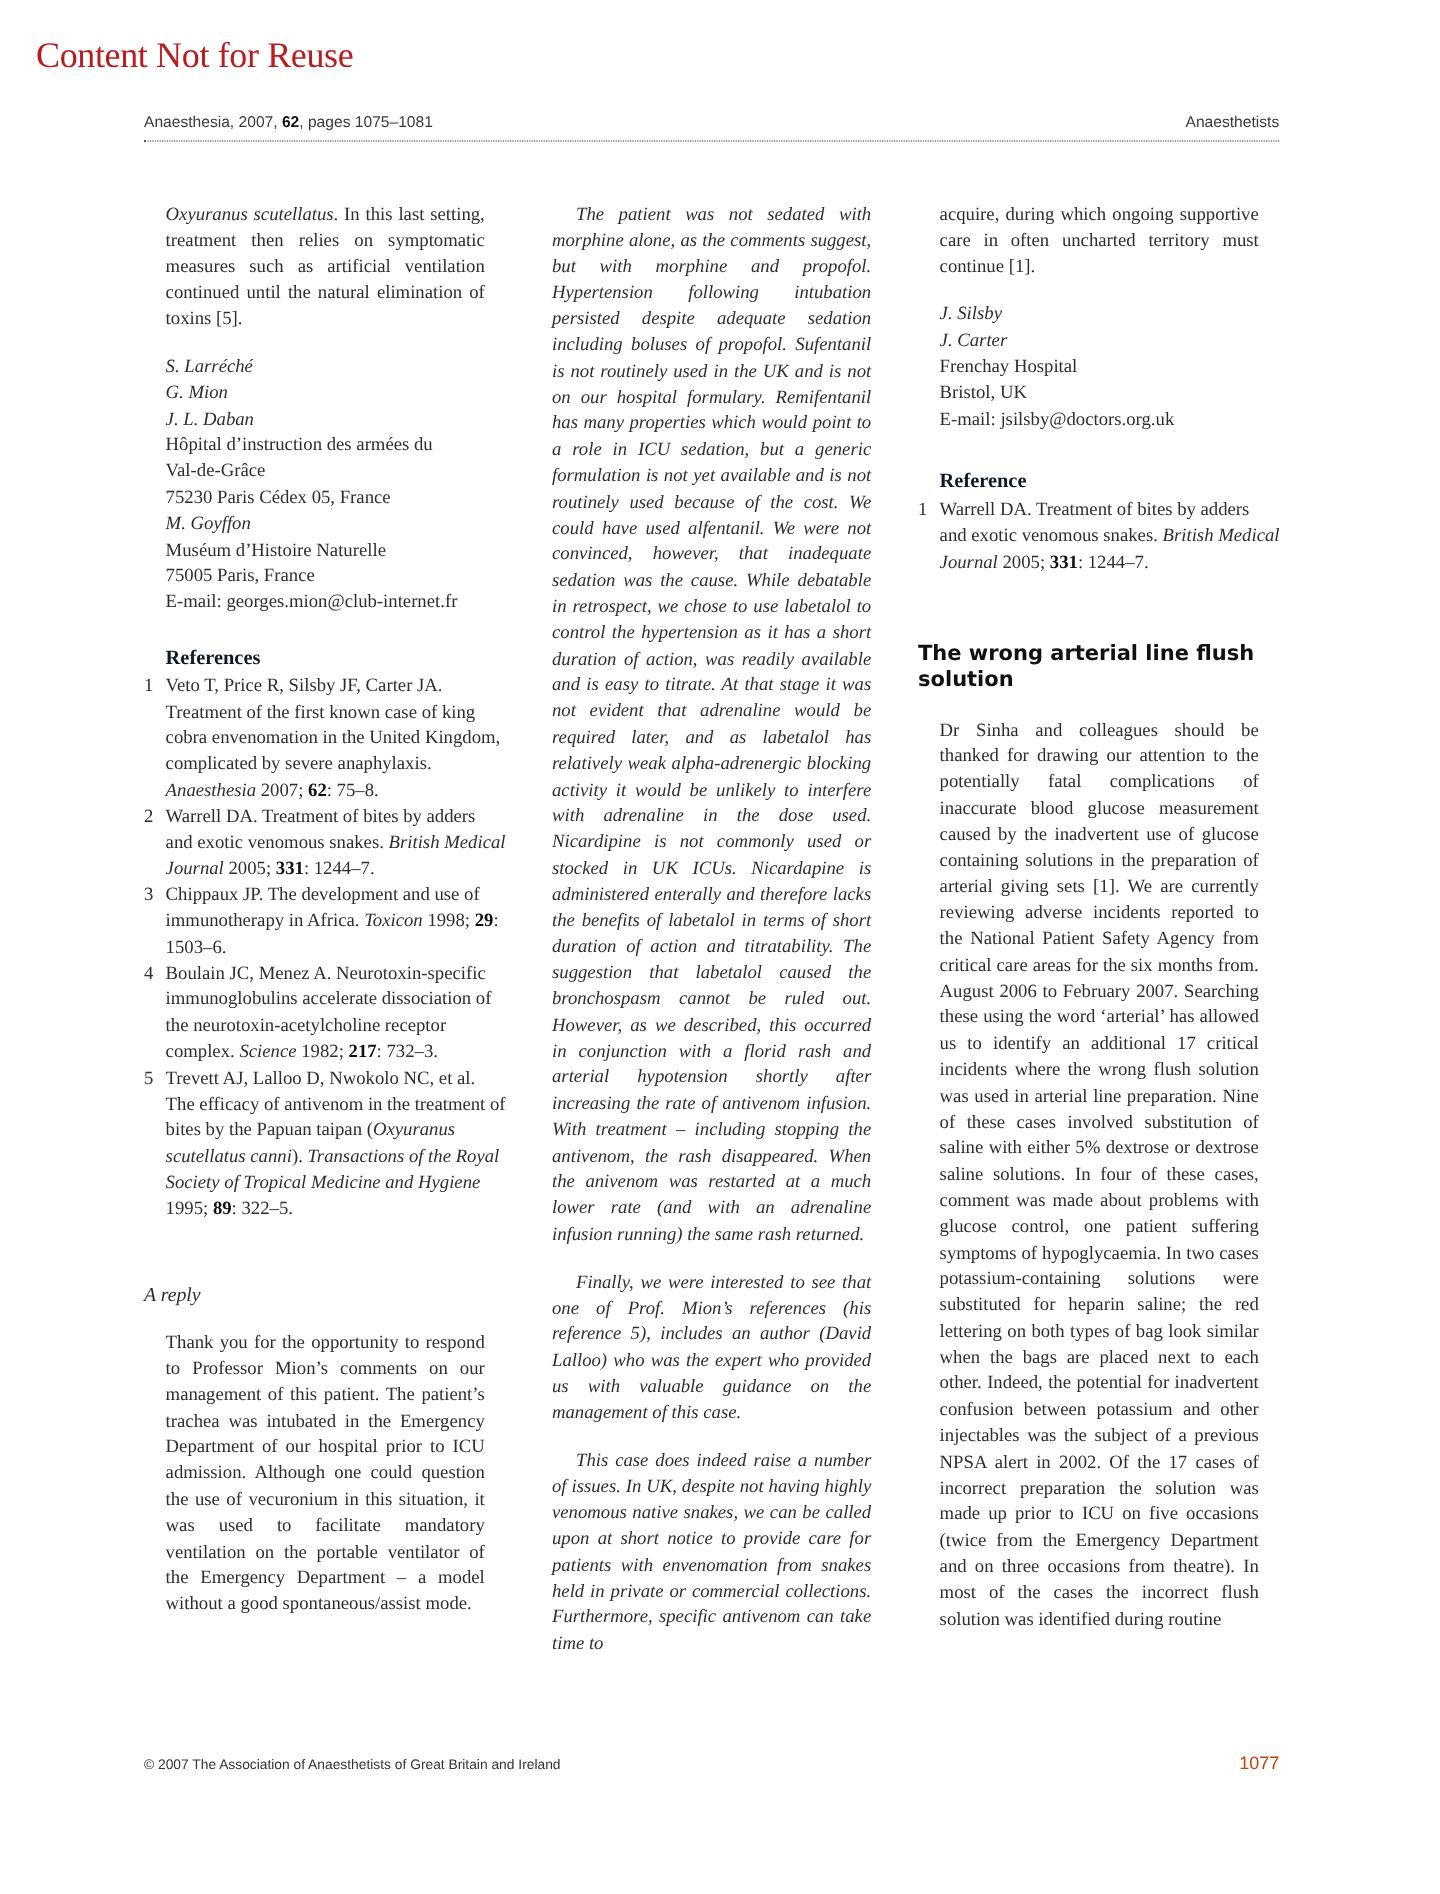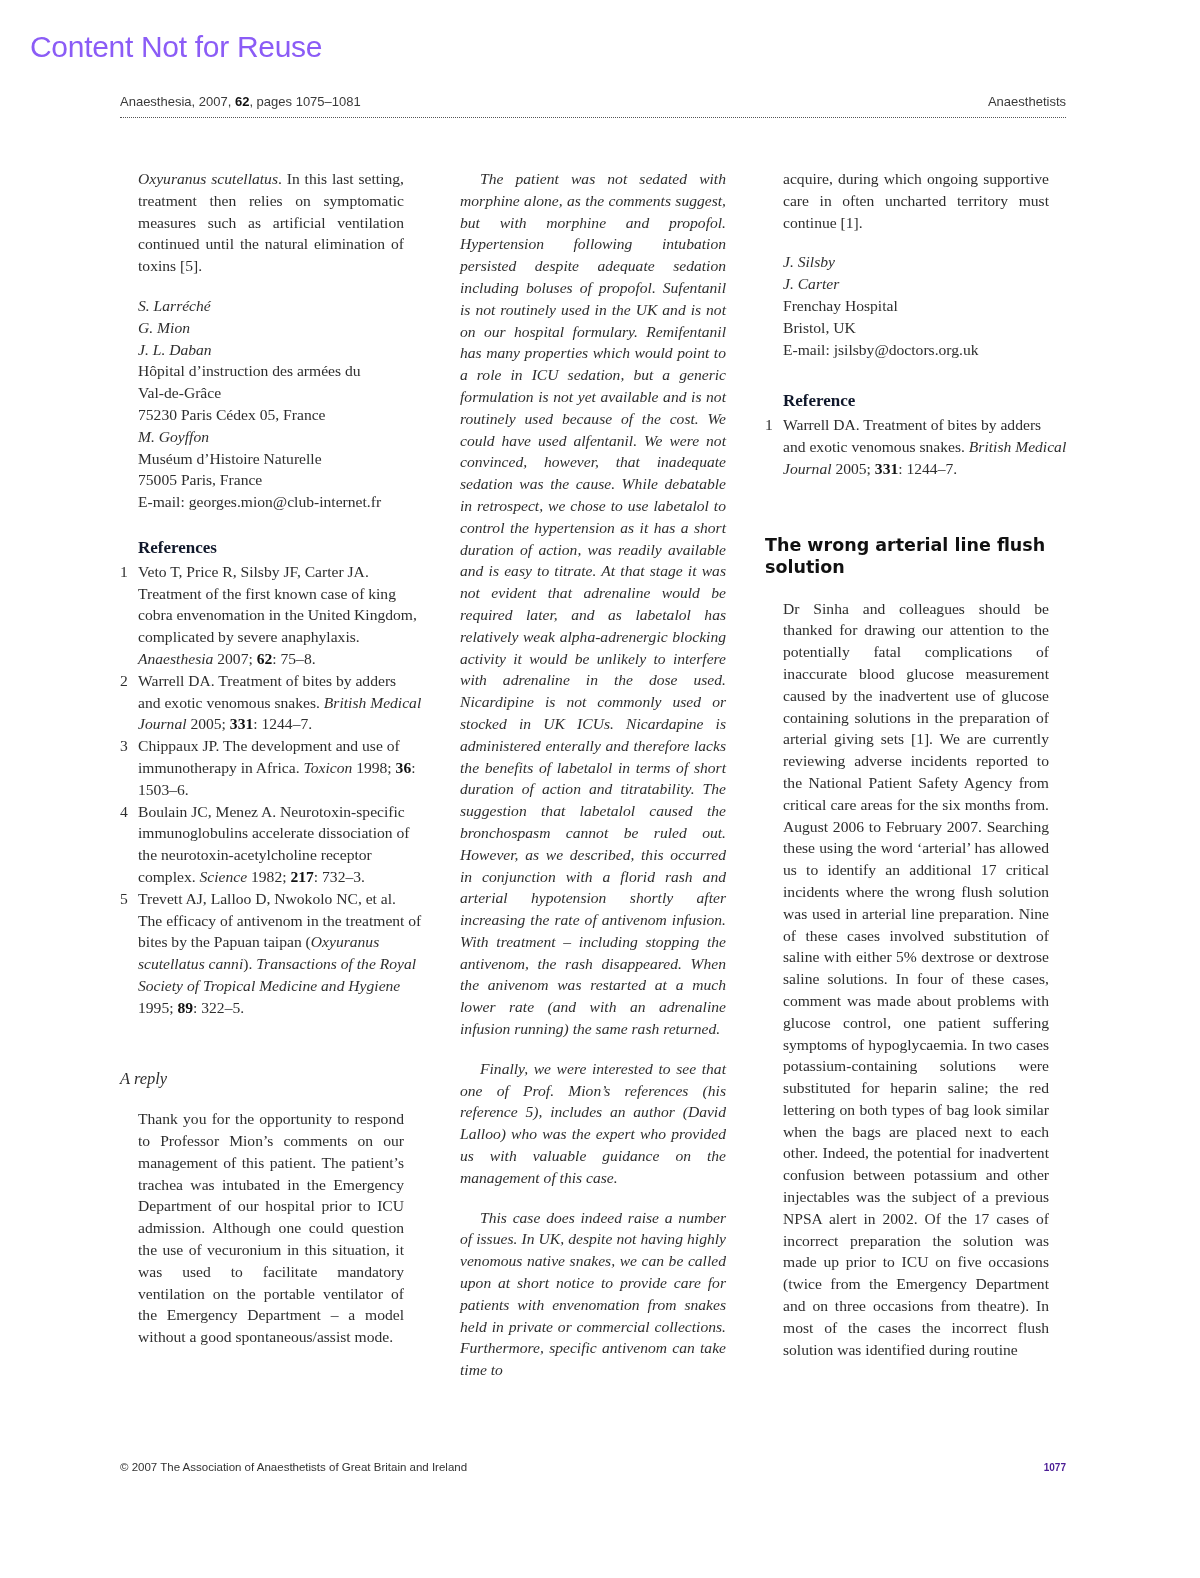--- a/index.html
+++ b/index.html
@@ -1,17 +1,17 @@
 <!DOCTYPE html>
 <html><head>
   <meta charset="utf-8">
   <style>
     html, body { margin: 0; padding: 0; background: #ffffff; }
     body { width: 1200px; height: 1578px; position: relative; overflow: hidden; color: #2b2b2b; }
-    .watermark { position: absolute; left: 30px; top: 30px; font-family: Liberation Sans, sans-serif; font-size: 30px; color: #8b5cf6; letter-spacing: -0.3px; }
+    .watermark { position: absolute; left: 30px; top: 30px; font-family: Liberation Serif, serif; font-size: 30px; color: #b91c1c; letter-spacing: -0.3px; }
     .running-head { position: absolute; left: 120px; top: 94px; width: 946px; font-family: "Liberation Sans", sans-serif; font-size: 13px; color: #3a3a3a; display: flex; justify-content: space-between; }
     .running-head b { color: #111; }
     .rule { position: absolute; left: 120px; top: 117px; width: 946px; height: 0; border-top: 1.5px dotted #555; }
     .col { position: absolute; top: 150px; width: 302px; font-family: "Liberation Serif", serif; font-size: 15.6px; line-height: 21.8px; color: #2e2e2e; }
     .col1 { left: 120px; }
     .col2 { left: 442px; }
     .col3 { left: 765px; }
     p { margin: 18px; text-align: justify; }
     .indent { text-indent: 20px; font-style: italic; }
     .sig { padding-left: 18px; margin-top: 9px; }
@@ -19,21 +19,21 @@
     .it { font-style: italic; }
     .refs-title { font-weight: bold; font-size: 17px; padding-left: 18px; margin-top: 24px; margin-bottom: 2px; color: #0f172a; }
     .ref { display: flex; }
     .ref .num { width: 18px; flex: none; }
     .ref .txt { flex: 1; text-align: left; }
     .ref b { color: #111; }
     .reply-title { font-style: italic; margin-top: 50px; font-size: 16.5px; }
     .section-title { font-family: "DejaVu Sans", sans-serif; font-weight: bold; font-size: 17.5px; line-height: 22px; color: #111; margin-top: 54px; margin-bottom: 20px; }
     .footer { position: absolute; left: 120px; top: 1461px; width: 946px; display: flex; justify-content: space-between; align-items: baseline; font-family: "Liberation Sans", sans-serif; color: #333; }
     .footer .copy { font-size: 11.5px; }
-    .footer .page { font-size: 10px; font-weight: bold; color: #4c1d95; }
+    .footer .page { font-size: 15px; font-weight: normal; color: #c2410c; }
   </style>
 </head>
 <body>
 
 <div class="watermark">Content Not for Reuse</div>
 
 <div class="running-head">
   <span><span>Anaesthesia, 2007, </span><b>62</b><span>, pages 1075–1081</span></span>
   <span>Anaesthetists</span>
 </div>
@@ -58,21 +58,21 @@
       <div class="ref">
         <span class="num">1</span>
         <span class="txt">Veto T, Price R, Silsby JF, Carter JA. Treatment of the first known case of king cobra envenomation in the United Kingdom, complicated by severe anaphylaxis. <span class="it">Anaesthesia</span> 2007; <b>62</b>: 75–8.</span>
       </div>
       <div class="ref">
         <span class="num">2</span>
         <span class="txt">Warrell DA. Treatment of bites by adders and exotic venomous snakes. <span class="it">British Medical Journal</span> 2005; <b>331</b>: 1244–7.</span>
       </div>
       <div class="ref">
         <span class="num">3</span>
-        <span class="txt">Chippaux JP. The development and use of immunotherapy in Africa. <span class="it">Toxicon</span> 1998; <b>36</b>: 1503–6.</span>
+        <span class="txt">Chippaux JP. The development and use of immunotherapy in Africa. <span class="it">Toxicon</span> 1998; <b>29</b>: 1503–6.</span>
       </div>
       <div class="ref">
         <span class="num">4</span>
         <span class="txt">Boulain JC, Menez A. Neurotoxin-specific immunoglobulins accelerate dissociation of the neurotoxin-acetylcholine receptor complex. <span class="it">Science</span> 1982; <b>217</b>: 732–3.</span>
       </div>
       <div class="ref">
         <span class="num">5</span>
         <span class="txt">Trevett AJ, Lalloo D, Nwokolo NC, et al. The efficacy of antivenom in the treatment of bites by the Papuan taipan (<span class="it">Oxyuranus scutellatus canni</span>). <span class="it">Transactions of the Royal Society of Tropical Medicine and Hygiene</span> 1995; <b>89</b>: 322–5.</span>
       </div>
     </div>

